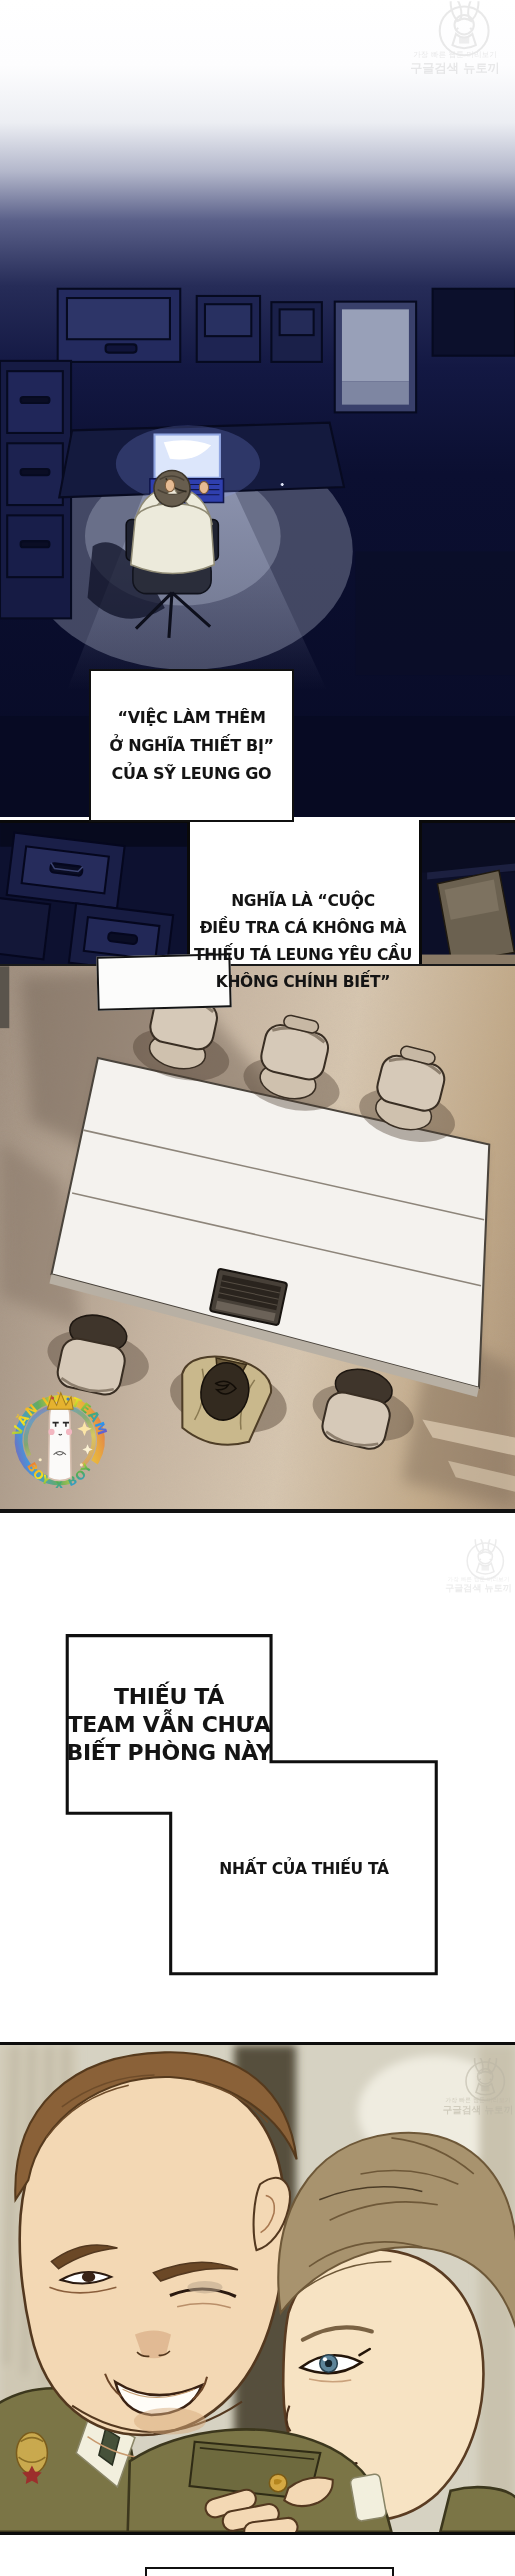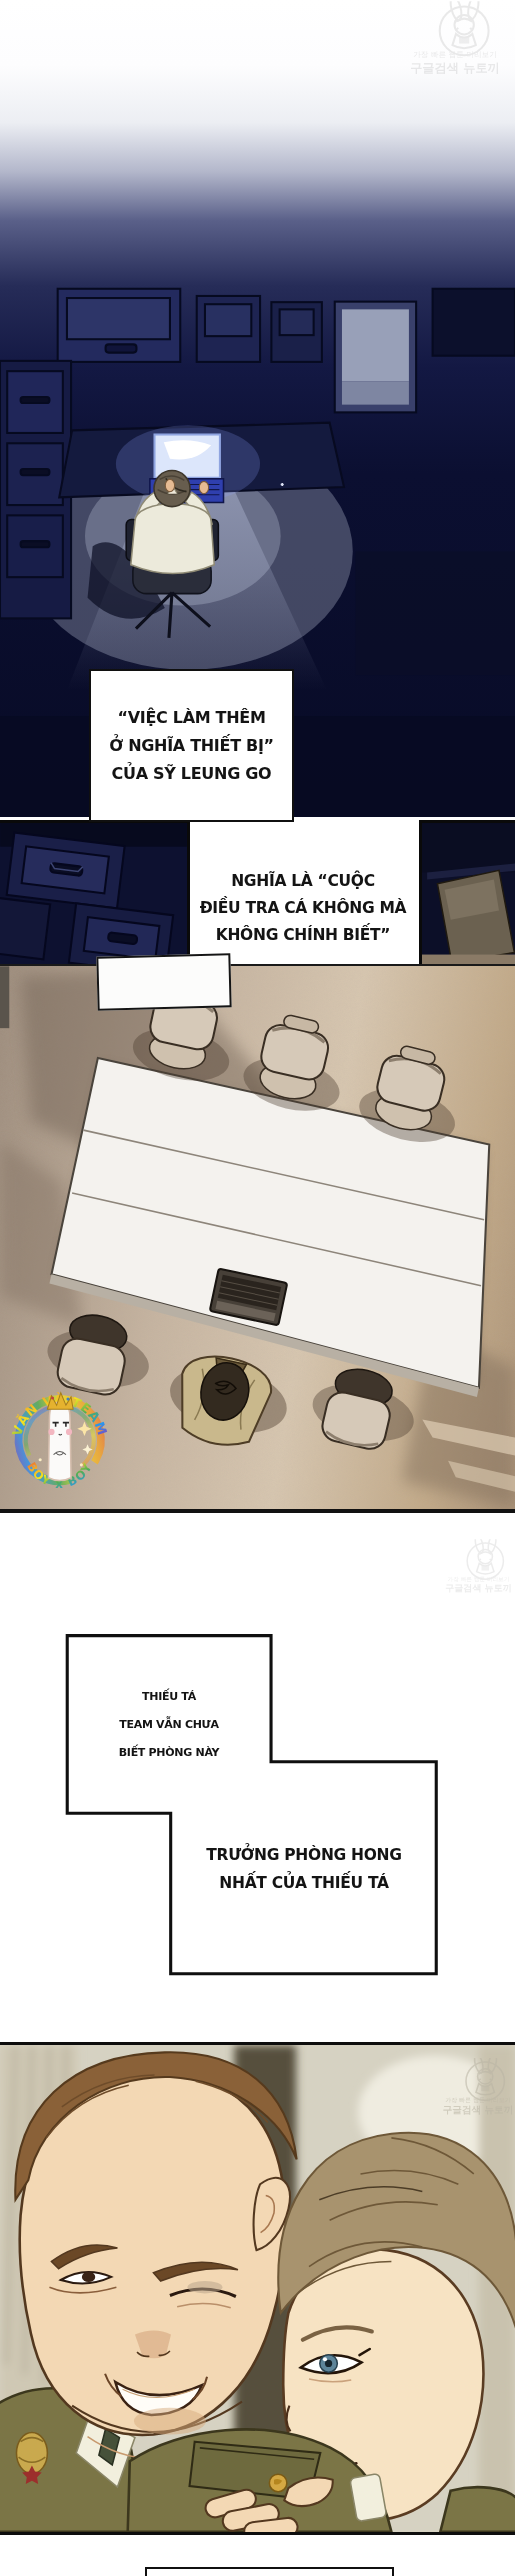--- a/index.html
+++ b/index.html
@@ -23,21 +23,21 @@
     border-top:3.1px solid #0d0d0d;border-bottom:3.1px solid #0d0d0d;box-sizing:content-box;}
   .screenboard{left:97px;top:955px;width:130px;height:50px;background:#fcfcfb;
     border:2.6px solid #151515;transform:rotate(-1.5deg);z-index:4;}
   
   .bubble{background:#ffffff;border:2.6px solid #101010;display:flex;flex-direction:column;
           justify-content:center;align-items:center;z-index:6;overflow:hidden;}
   .btxt{display:flex;flex-direction:column;justify-content:center;align-items:center;z-index:7;}
   .line{color:#141414;font-weight:700;text-align:center;white-space:nowrap;letter-spacing:-0.3px;}
   .b1 .line{font-size:16px;line-height:28px;}
   .b2 .line{font-size:15.5px;line-height:27px;}
-  .b3 .line{font-size:11px;line-height:28px;}
+  .b3 .line{font-size:22px;line-height:28px;}
   .b4 .line{font-size:15.5px;line-height:28px;}
   .wm{z-index:5;}
 </style>
 </head>
 <body>
 
 <div id="page">
 
   <svg class="abs" width="0" height="0" aria-hidden="true">
     <defs>
@@ -175,23 +175,24 @@
       <rect x="0" y="256" width="187" height="24" fill="#8a7a66"></rect>
     </svg>
   </div>
 
   <div class="abs bubble b1" style="left:77px;top:669px;width:201px;height:149px;margin-left:12px;">
     <div class="line">“VIỆC LÀM THÊM</div>
     <div class="line">Ở NGHĨA THIẾT BỊ”</div>
     <div class="line">CỦA SỸ LEUNG GO</div>
   </div>
 
-  <div class="abs btxt b2" style="left:174px;top:847px;width:258px;height:122px;">
+  <div class="abs btxt b2" style="left:174px;top:881px;width:258px;height:122px;">
     <div class="line">NGHĨA LÀ “CUỘC</div>
     <div class="line">ĐIỀU TRA CÁ KHÔNG MÀ</div>
+    <div class="line">THIẾU TÁ LEUNG YÊU CẦU</div>
     <div class="line">KHÔNG CHÍNH BIẾT”</div>
   </div>
 
   <div class="abs panel2">
     <svg width="515" height="543" viewBox="0 0 1000 1053">
       <defs>
         <g id="chairTop">
           <ellipse cx="8" cy="30" rx="95" ry="48" fill="#4a3a2e" opacity="0.38"></ellipse>
           <ellipse cx="0" cy="26" rx="55" ry="32" fill="#cfc1ae" stroke="#392e23" stroke-width="3"></ellipse>
           <rect x="-62" y="-78" width="124" height="92" rx="30" fill="#d6c9b8" stroke="#392e23" stroke-width="4"></rect>
@@ -295,21 +296,20 @@
 
   <svg class="abs" style="left:59px;top:1625px;z-index:6" width="386" height="361" viewBox="0 0 750 700">
     <polygon points="16,20 412,20 412,265 733,265 733,677 217,677 217,365 16,365" fill="#ffffff" stroke="#0f0f0f" stroke-width="6"></polygon>
   </svg>
   <div class="abs btxt b3" style="left:67px;top:1636px;width:204px;height:178px;">
     <div class="line">THIẾU TÁ</div>
     <div class="line">TEAM VẪN CHƯA</div>
     <div class="line">BIẾT PHÒNG NÀY</div>
   </div>
   <div class="abs btxt b4" style="left:171px;top:1772px;width:266px;height:193px;">
-    <div class="line">TRƯỞNG PHÒNG HONG</div>
     <div class="line">NHẤT CỦA THIẾU TÁ</div>
   </div>
 
   <div class="abs panel3">
     <svg width="515" height="487" viewBox="0 0 1000 945">
 
       <rect x="0" y="0" width="1000" height="945" fill="#d6d2c2"></rect>
       <g filter="url(#blur8)">
         <rect x="0" y="0" width="150" height="945" fill="#cfc8b4"></rect>
         <path d="M 30,0 L 12,620 M 62,0 L 48,640 M 96,0 L 86,660 M 128,0 L 122,680" stroke="#bdb6a2" stroke-width="10"></path>

